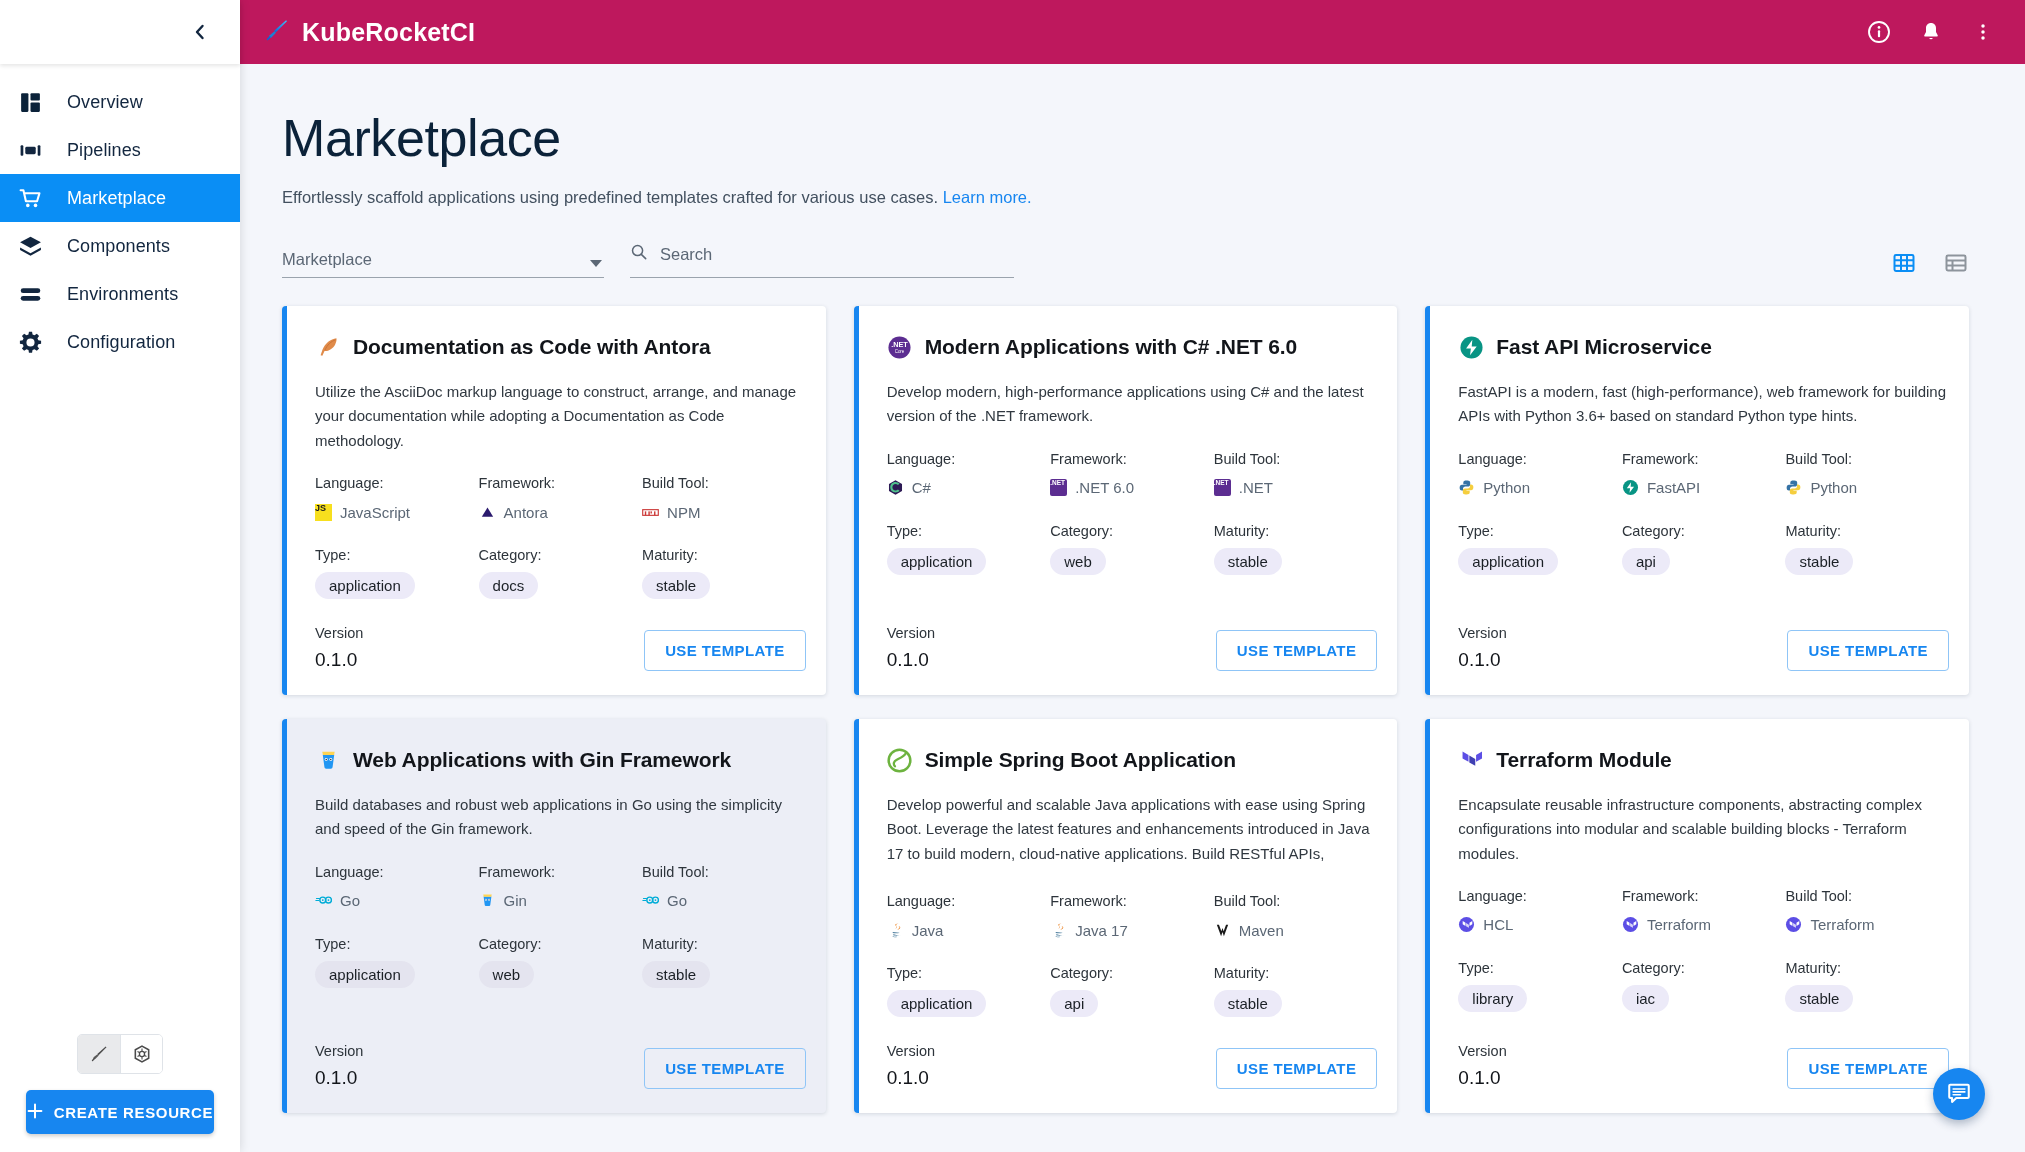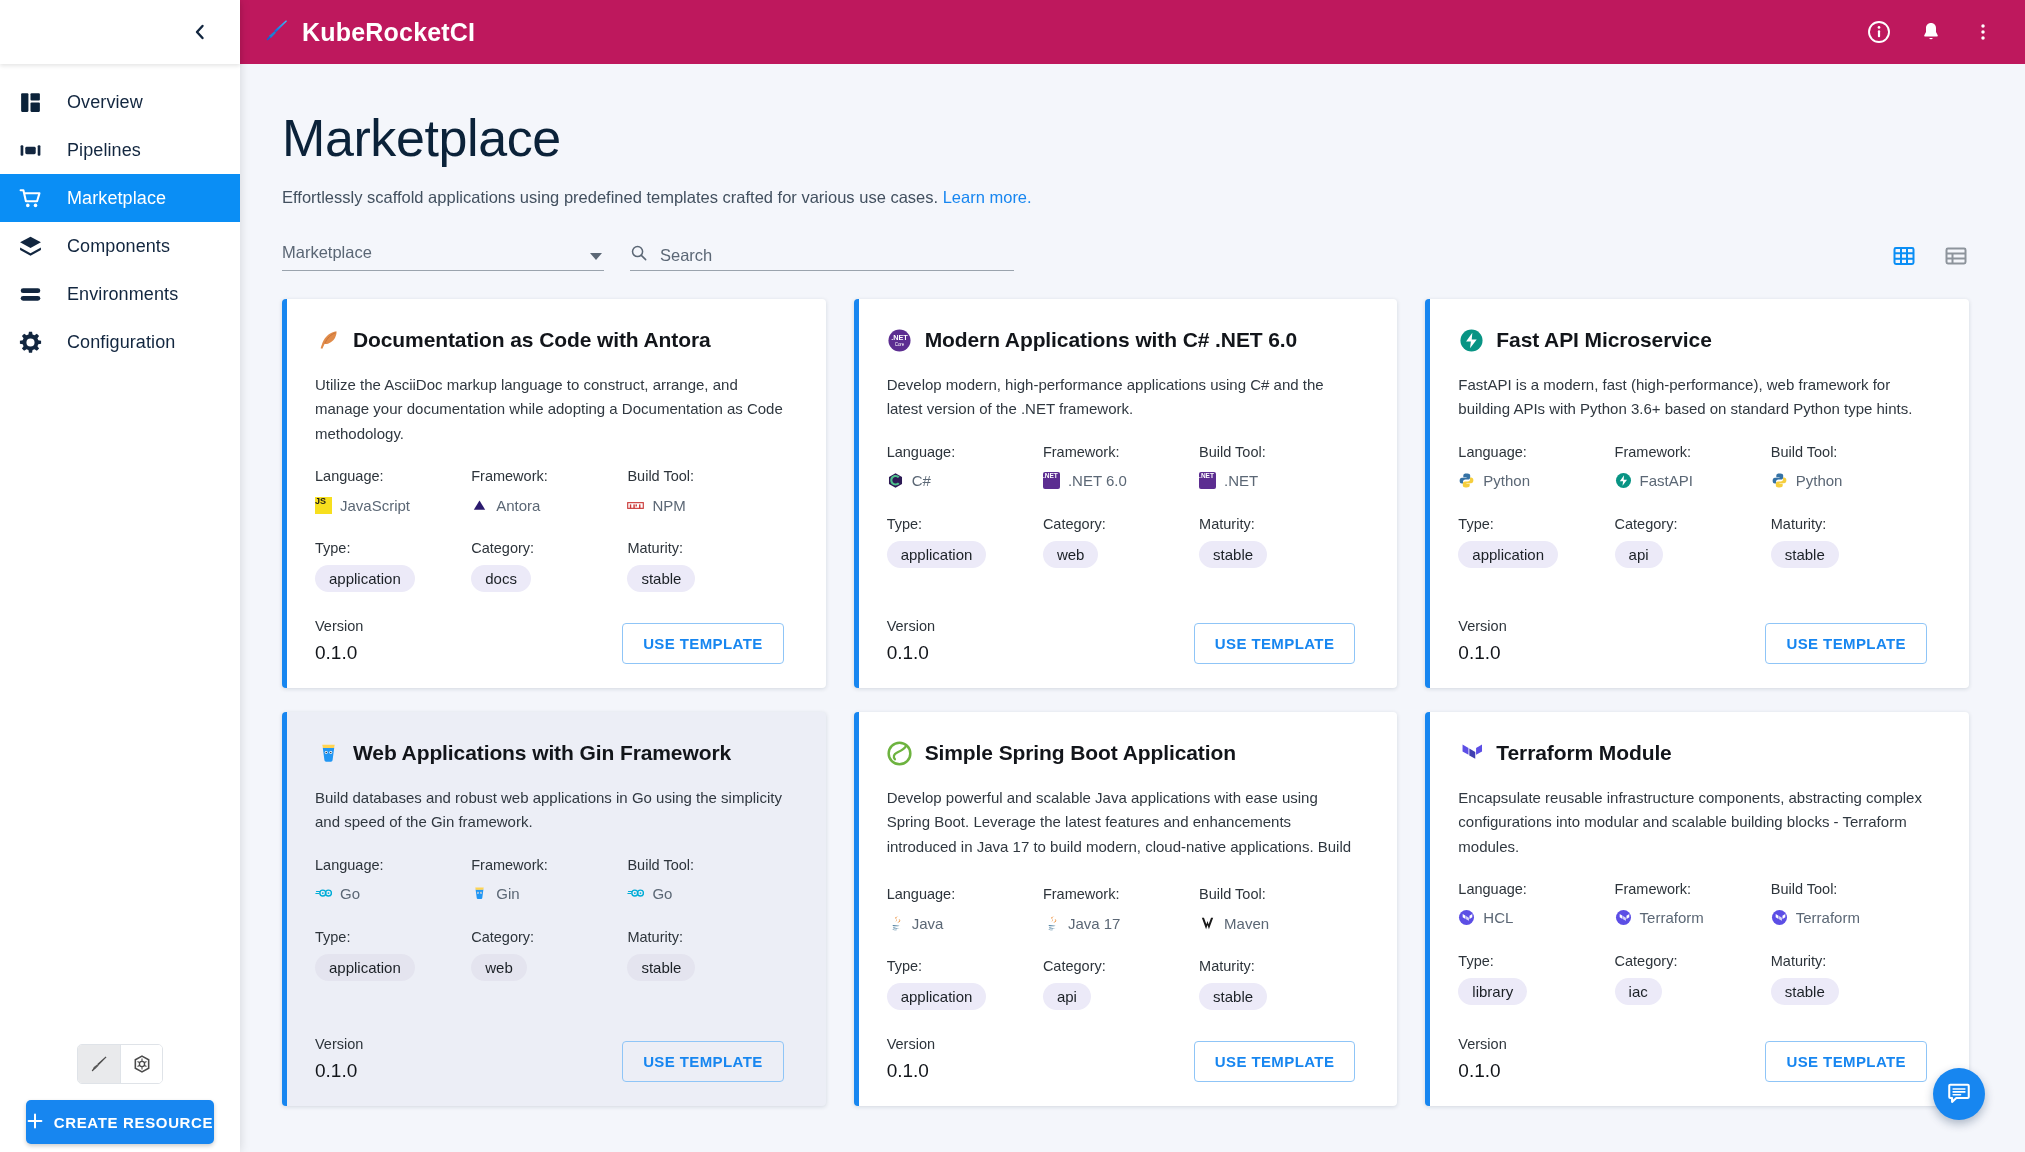--- a/index.html
+++ b/index.html
@@ -34,21 +34,21 @@
   .nav { padding-top:14px; flex:1; }
   .nav-item {
     height:48px; display:flex; align-items:center; gap:24px;
     padding-left:17px; cursor:pointer; color:#12263f;
   }
   .nav-item .nav-label { font-size:18px; letter-spacing:.1px; }
   .nav-item.active { background:#0a8ef5; color:#ffffff; }
   .nav-icon { width:26px; height:26px; display:flex; align-items:center; justify-content:center; flex:0 0 26px; }
   .nav-icon svg { display:block; }
 
-  .sidebar-bottom { padding:0 0 8px 0; display:flex; flex-direction:column; align-items:center; gap:16px; }
+  .sidebar-bottom { padding:0 0 18px 0; display:flex; flex-direction:column; align-items:center; gap:16px; }
   .mode-toggle {
     display:flex; border:1px solid #dfe3e8; border-radius:5px; overflow:hidden;
   }
   .mode-btn {
     width:42px; height:38px; display:flex; align-items:center; justify-content:center;
     background:#ffffff; cursor:pointer; border:none;
   }
   .mode-btn.selected { background:#e9eaec; }
   .mode-btn + .mode-btn { border-left:1px solid #dfe3e8; }
   .create-btn {
@@ -85,42 +85,42 @@
     border-bottom:1px solid #9aa3ad; padding-bottom:8px;
   }
   .field-ns .ns-label { font-size:16.5px; color:#5b6775; }
   .caret-down {
     position:absolute; right:2px; bottom:10px;
     width:0; height:0; border-left:6px solid transparent; border-right:6px solid transparent;
     border-top:7px solid #5b6775;
   }
   .field-search {
     width:384px; position:relative; display:flex; align-items:center; gap:12px;
-    border-bottom:1px solid #9aa3ad; padding-bottom:4px;justify-content:space-between;
+    border-bottom:1px solid #9aa3ad; padding-bottom:12px;justify-content:space-between;
   }
   .field-search input {
     border:none; outline:none; background:transparent; font-size:16.5px;
     color:#0b2239; width:100%; font-family:"Liberation Sans", sans-serif;
   }
   .field-search input::placeholder { color:#5b6775; }
 
   .view-toggle { position:absolute; right:0; bottom:2px; display:flex; gap:26px; align-items:center; }
   .view-btn { width:26px; height:26px; cursor:pointer; display:flex; align-items:center; justify-content:center; }
 
   
   .grid {
     margin-top:28px;
     display:grid; grid-template-columns:repeat(3, 1fr); gap:24px 28px;
   }
   .card {
     background:#ffffff;
     border-left:5px solid #1786f0;
     border-radius:4px;
     box-shadow:0 1px 4px rgba(16,32,56,.14);
-    padding:28px 42px 24px 28px;
+    padding:28px 20px 24px 28px;
     min-height:352px; display:flex; flex-direction:column;
     position:relative;
   }
   .card.hovered { background:#eceef6; }
   .card-head { display:flex; align-items:center; gap:12px; }
   .card-logo { width:26px; height:26px; flex:0 0 26px; display:flex; align-items:center; justify-content:center; }
   .card-title { font-size:21px; font-weight:700; color:#12151a; letter-spacing:-.1px; }
   .card-desc {
     margin-top:20px; font-size:15px; line-height:1.62; color:#303840;
     max-height:78px; overflow:hidden;

